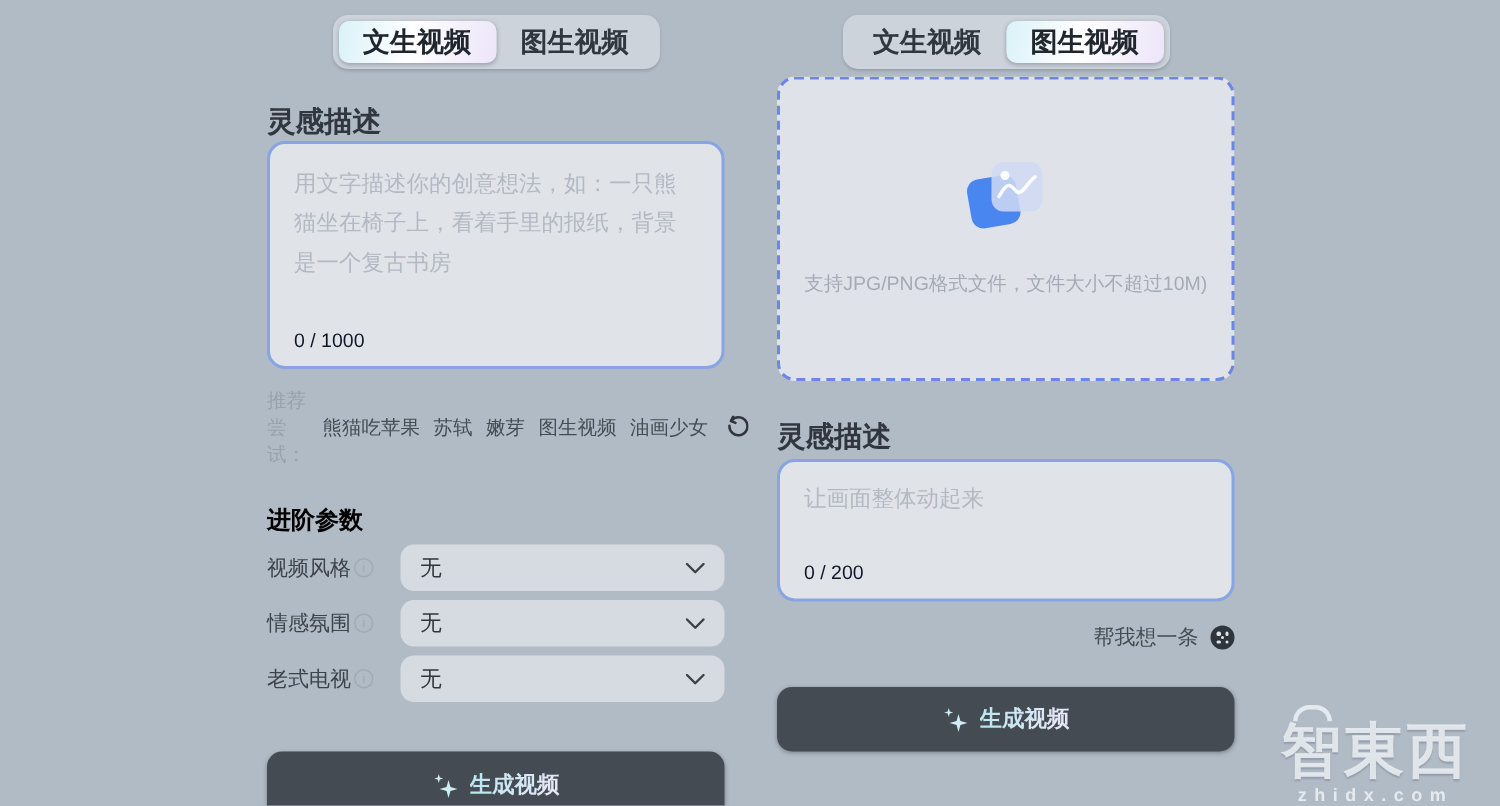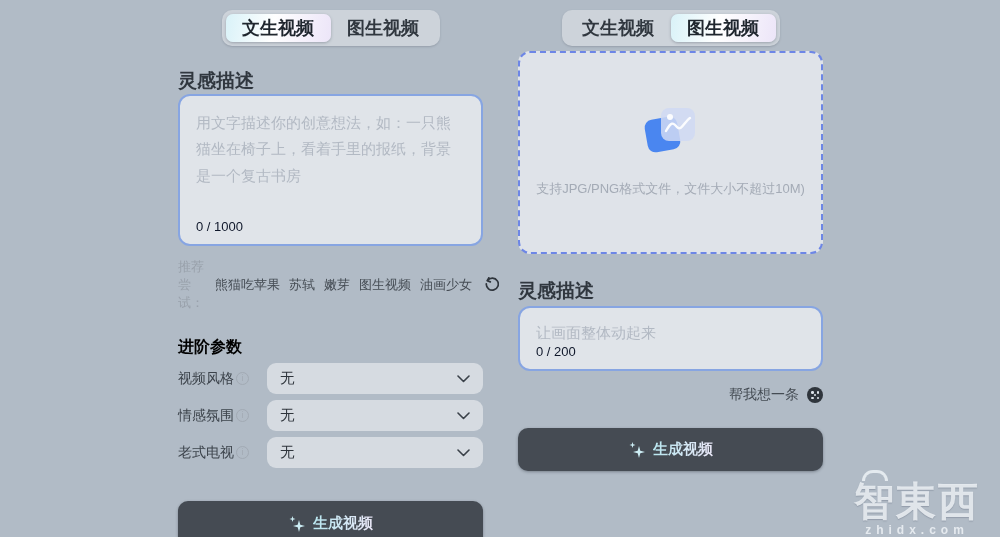--- a/index.html
+++ b/index.html
@@ -46,21 +46,21 @@
     width:100%; height:100%; background:transparent; border:none; outline:none; resize:none;
     font-family:inherit; font-size:15px; line-height:1.75; color:#3c434b;
     padding:14px 16px 30px;
   }
   .tbox textarea::placeholder { color:#b2b9c3; }
   .tbox .counter {
     position:absolute; left:16px; bottom:10px;
     font-size:13px; color:#0f172a; pointer-events:none;
   }
   .tbox-left { height:152px; }
-  .tbox-right { height:65px; margin-top:8px; }
+  .tbox-right { height:95px; margin-top:8px; }
   .tbox-right textarea { padding-top:12px; }
 
   
   .suggest { display:flex; align-items:center; margin-top:12px; font-size:13px; gap:9px; }
   .suggest .hint { color:#99a1ab; margin-right:2px; }
   .suggest .tag { color:#454c54; cursor:pointer; white-space:nowrap; }
   .refresh-btn { background:none; border:none; cursor:pointer; display:flex; align-items:center; padding:0; margin-left:2px; }
 
   
   .adv-title { font-size:16px; font-weight:bold; color:#000000; margin-top:25px; height:20px; }

